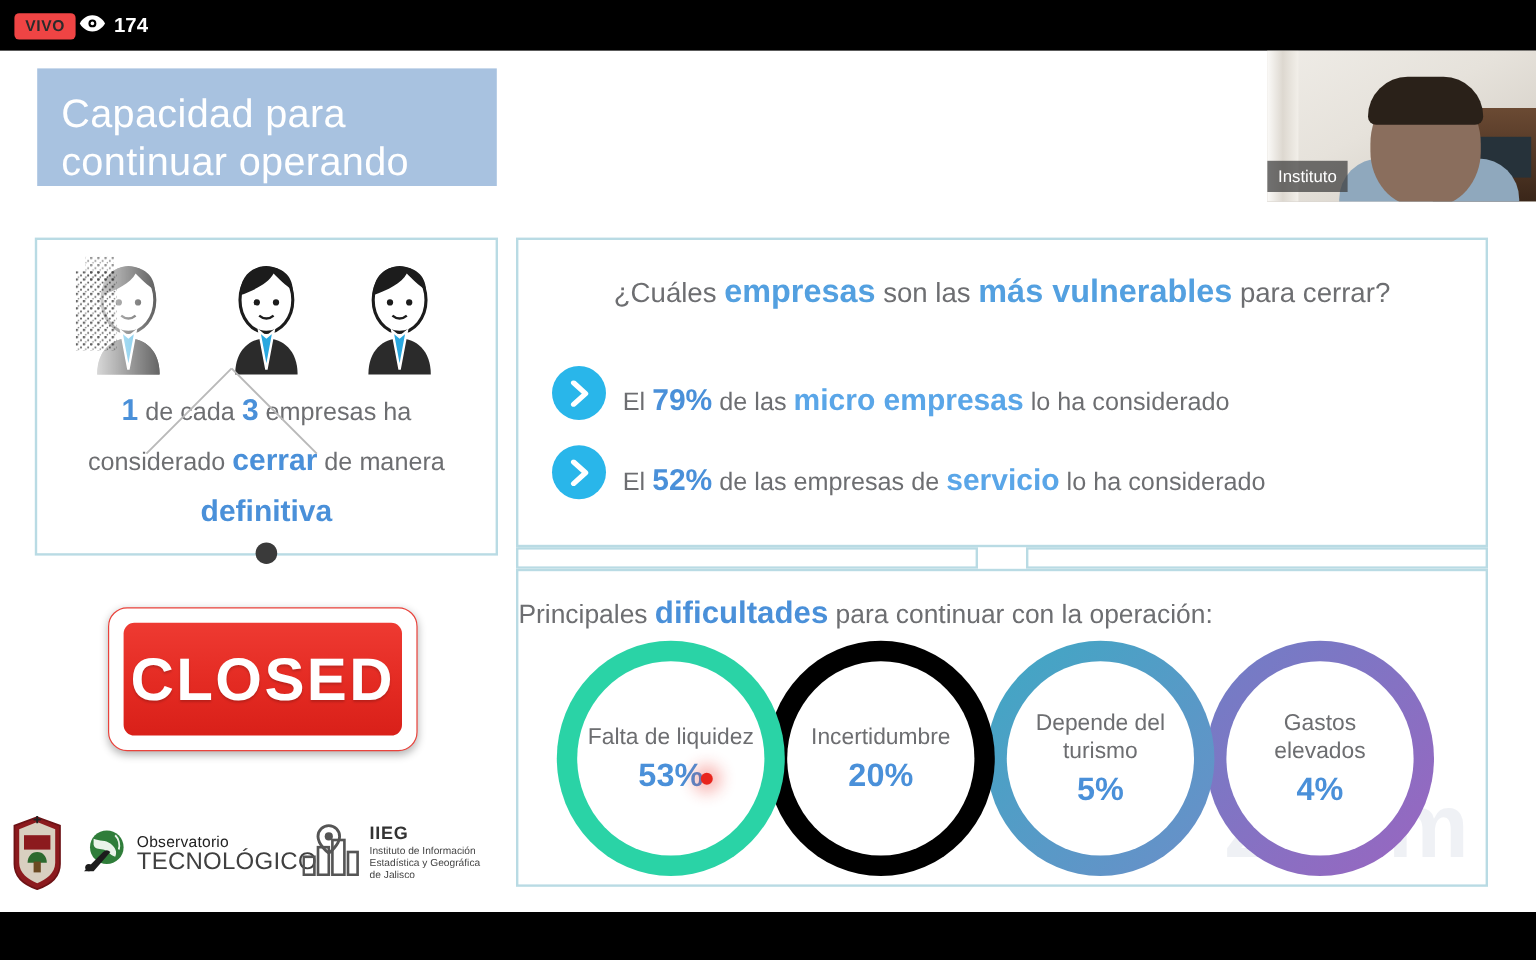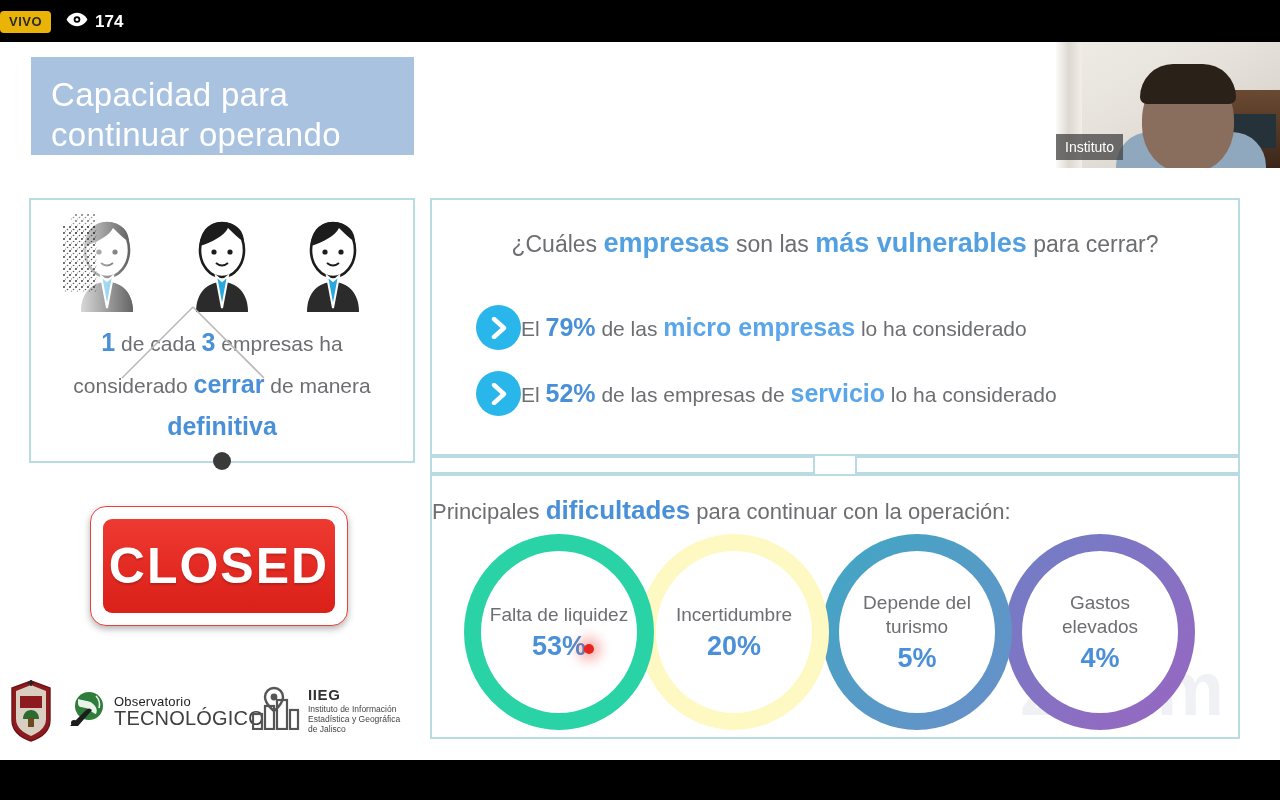--- a/index.html
+++ b/index.html
@@ -10,22 +10,22 @@
     overflow: hidden;
   }
   #stage { position: relative; width: 1280px; height: 800px; background: #000; }
 
   
   .topbar {
     position: absolute; left: 0; top: 0; width: 1280px; height: 42px;
     background: #000; z-index: 40;
   }
   .live-badge {
-    position: absolute; left: 0; top: 11px;
-    background: #eab308; color: #2b2b2b;
+    position: absolute; left: 12px; top: 11px;
+    background: #ef4444; color: #2b2b2b;
     font-size: 13px; font-weight: bold; letter-spacing: .5px;
     padding: 4px 9px 4px 9px; border-radius: 4px;
     line-height: 14px;
   }
   .viewers { position: absolute; left: 66px; top: 12px; display: flex; align-items: flex-start; gap: 7px; }
   .eye-icon { display: block; }
   .viewer-count { color: #fff; font-size: 17px; font-weight: bold; line-height: 20px; }
 
   
   .slide {
@@ -88,21 +88,21 @@
   .right-top-card {
     position: absolute; left: 430px; top: 156px; width: 810px; height: 258px;
     border: 2px solid #b9dbe4; background: #fff;
   }
   .question {
     position: absolute; left: 0; right: 0; top: 28px; text-align: center;
     color: #6d6e71; font-size: 23px; line-height: 30px;
   }
   .q-hl { color: #53a0e0; font-weight: bold; font-size: 27px; }
 
-  .bullet-row { position: absolute; left: 44px; display: flex; align-items: center; }
+  .bullet-row { position: absolute; left: 28px; display: flex; align-items: flex-end; gap: 14px; }
   .bullet-row.r1 { top: 105px; }
   .bullet-row.r2 { top: 171px; }
   .chev-circle {
     width: 45px; height: 45px; border-radius: 50%; background: #29b6ea;
     display: flex; align-items: center; justify-content: center; flex: none;
   }
   .bullet-text { color: #6d6e71; font-size: 21px; line-height: 28px; white-space: nowrap; }
   .b-pct { color: #4a90d9; font-weight: bold; font-size: 25px; }
   .b-hl  { color: #5aa6e8; font-weight: bold; font-size: 25px; }
 
@@ -330,21 +330,21 @@
       <div class="subtitle">
         <span>Principales </span><span class="s-hl">dificultades</span><span> para continuar con la operación:</span>
       </div>
 
       <div class="rings">
         <div class="ring" style="left:10px; z-index:4; background:#2ad3a6;">
           <div class="hole"></div>
           <div class="lbl">Falta de liquidez</div>
           <div class="pct">53%</div>
         </div>
-        <div class="ring" style="left:185px; z-index:3; background:#fef9c3;">
+        <div class="ring" style="left:185px; z-index:3; background:#000000;">
           <div class="hole"></div>
           <div class="lbl" style="max-width:170px;">Incertidumbre</div>
           <div class="pct">20%</div>
         </div>
         <div class="ring" style="left:368px; z-index:2; background:linear-gradient(135deg,#3fa8c4,#6b8ec9);">
           <div class="hole"></div>
           <div class="lbl">Depende del turismo</div>
           <div class="pct">5%</div>
         </div>
         <div class="ring" style="left:551px; z-index:1; background:linear-gradient(135deg,#6f7fc6,#9a65c0);">

